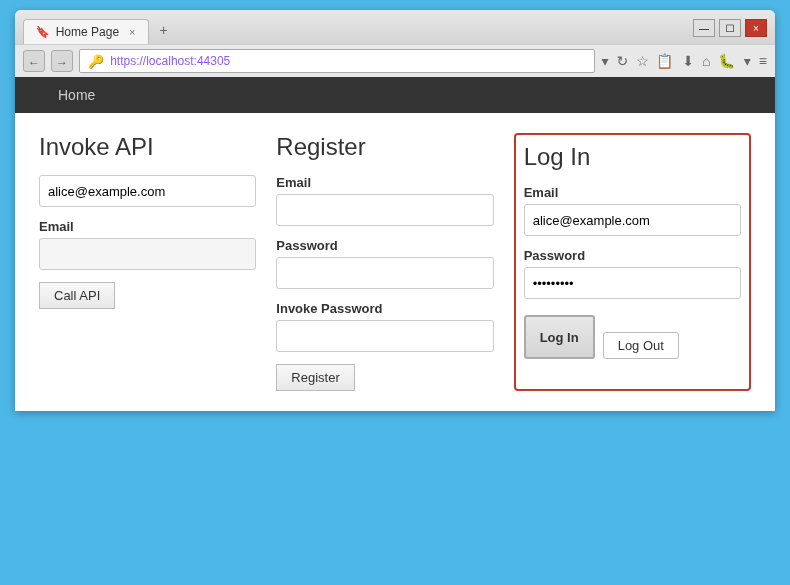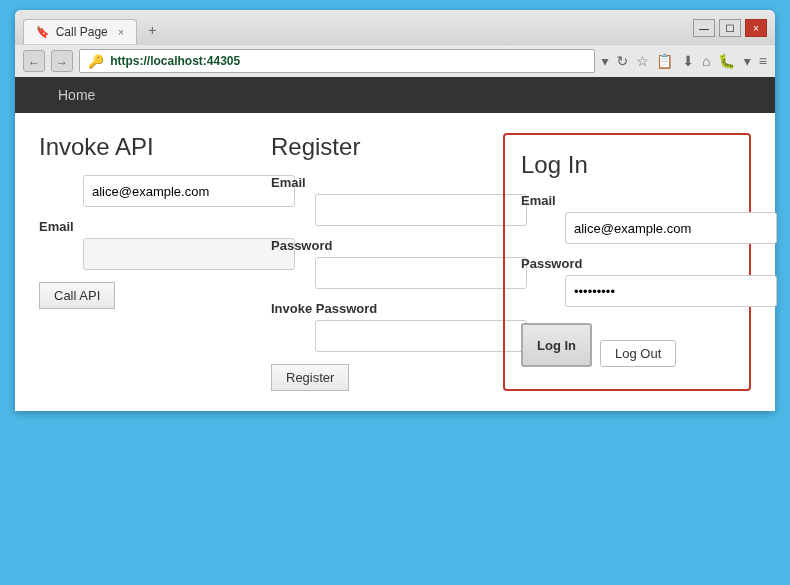--- a/index.html
+++ b/index.html
@@ -126,22 +126,21 @@
       padding: 2px 8px;
       font-size: 12px;
       background: white;
       display: flex;
       align-items: center;
       gap: 6px;
     }
 
     .address-text {
       font-size: 12px;
-      color: #14532d;
-      font-weight: bold;
+      color: #8b5cf6;
     }
 
     .address-icons {
       display: flex;
       align-items: center;
       gap: 8px;
     }
 
     .addr-icon {
       font-size: 14px;
@@ -202,21 +201,20 @@
 
     .form-input {
       width: 100%;
       height: 32px;
       border: 1px solid #ccc;
       border-radius: 3px;
       padding: 4px 8px;
       font-size: 13px;
       margin-bottom: 12px;
       background: white;
-      margin-left: 44px;
     }
 
     .form-input.result {
       background: #f5f5f5;
     }
 
     .form-btn {
       padding: 5px 14px;
       border: 1px solid #bbb;
       border-radius: 0;
@@ -224,21 +222,21 @@
       font-size: 13px;
       cursor: pointer;
       color: #333;
     }
 
     
     .login-section {
       flex: 1;
       border: 2px solid #c0392b;
       border-radius: 4px;
-      padding: 16px;
+      padding: 8px;
     }
 
     .login-section .section-title {
       margin-top: 0;
     }
 
     .login-buttons {
       display: flex;
       gap: 8px;
       margin-top: 4px;
@@ -281,21 +279,21 @@
   </style>
 </head>
 <body>
 
 <div class="browser-window">
 
   <div class="title-bar">
     <div class="tabs-area">
       <div class="tab">
         <span class="tab-icon">🔖</span>
-        <span>Call Page</span>
+        <span>Home Page</span>
         <span class="tab-close">×</span>
       </div>
       <div class="tab-new">+</div>
     </div>
     <div class="window-controls">
       <div class="win-btn">—</div>
       <div class="win-btn">☐</div>
       <div class="win-btn close">×</div>
     </div>
   </div>

